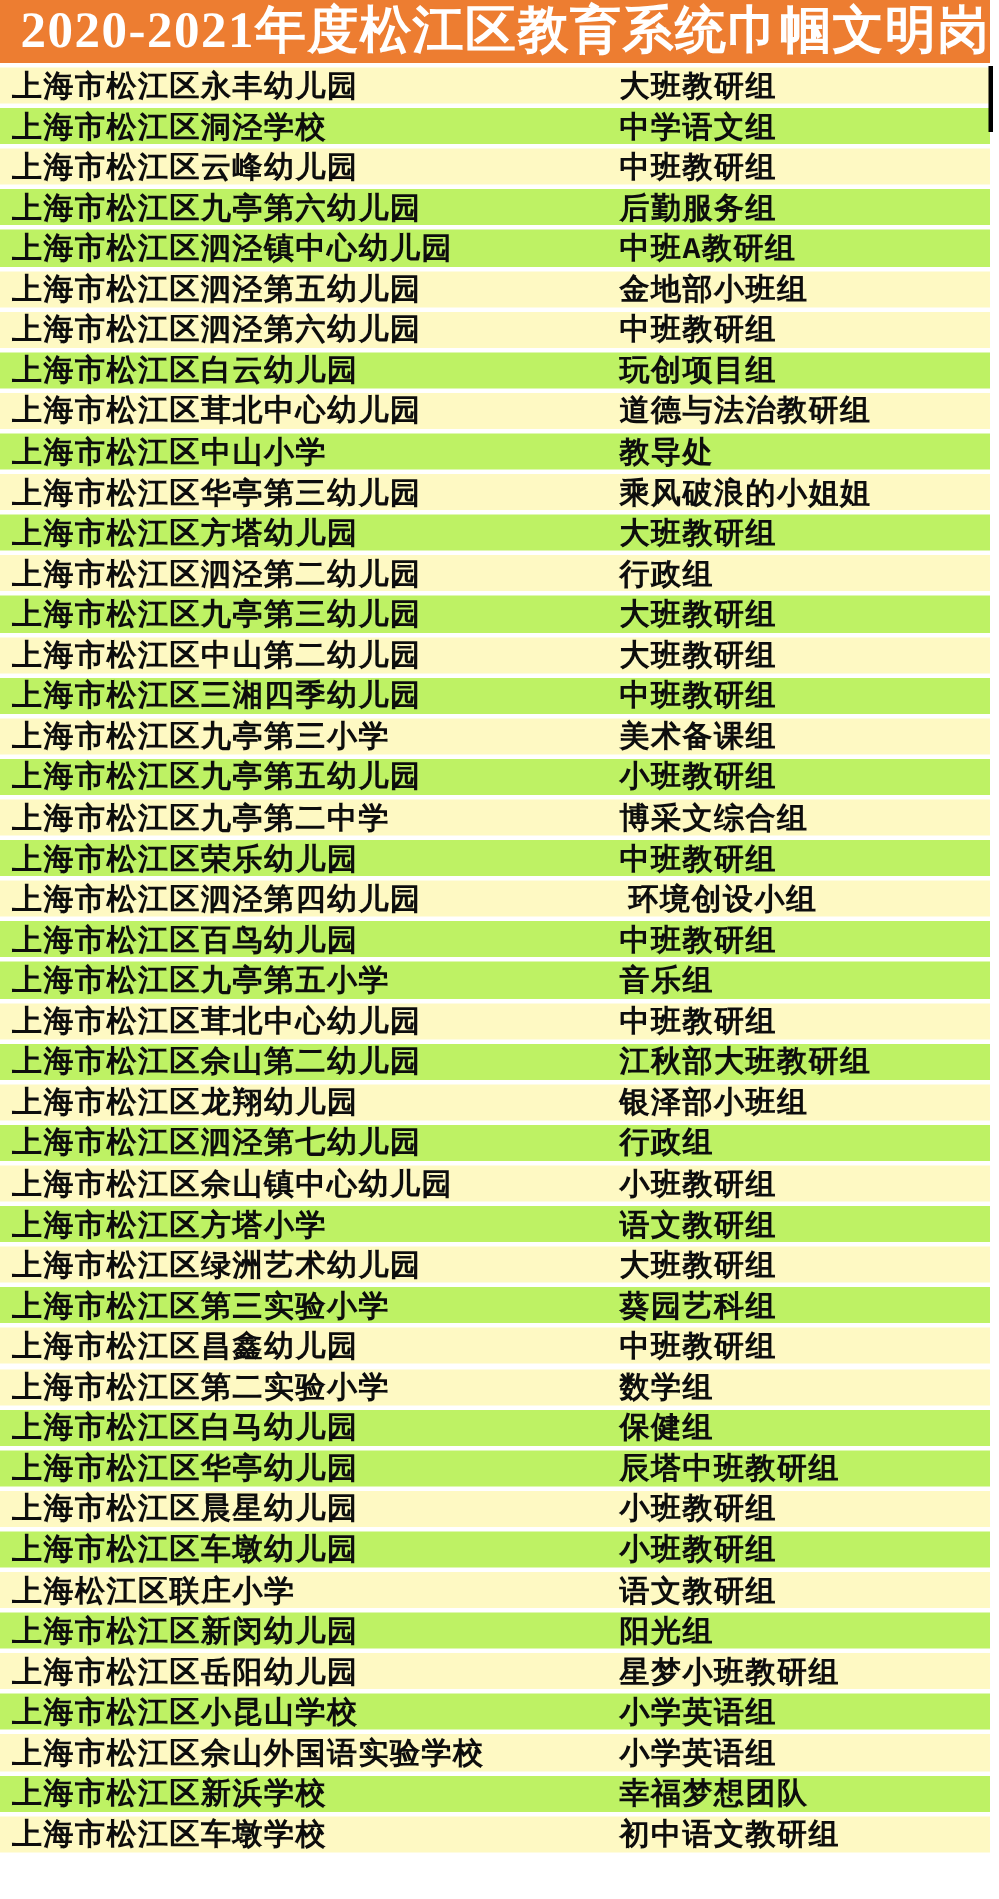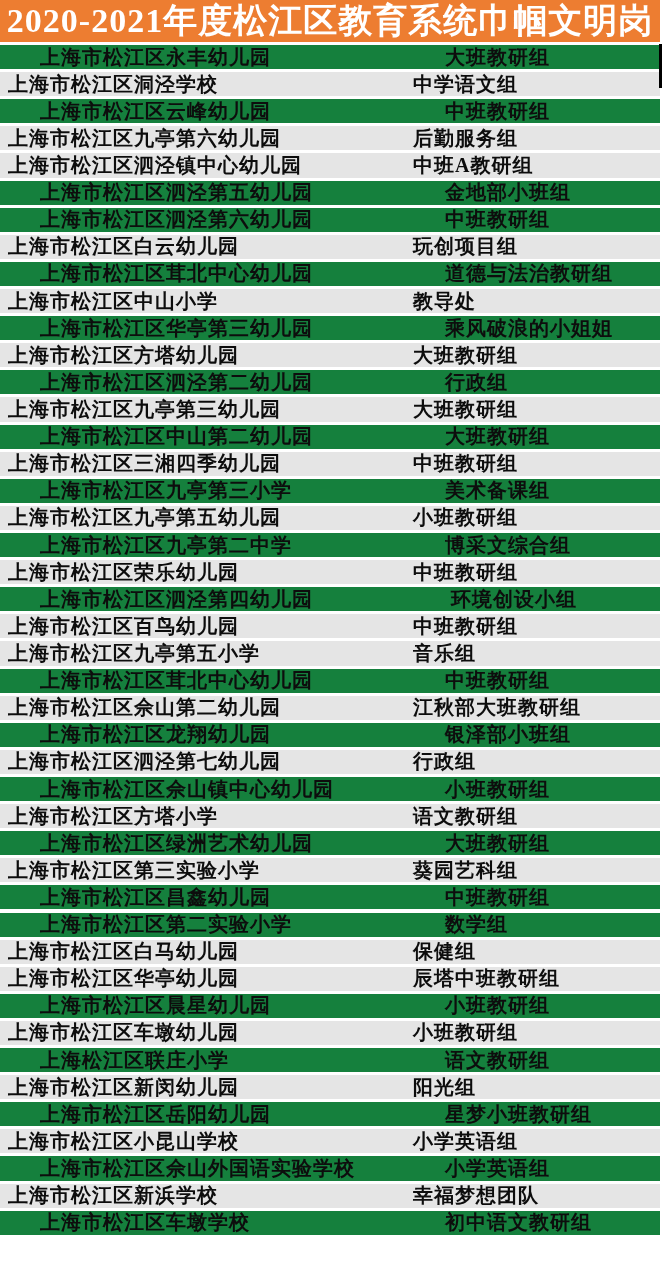--- a/index.html
+++ b/index.html
@@ -20,21 +20,21 @@
     left: 0;
     width: 660px;
     height: 1266px;
   }
   .title-band {
     height: 42px;
     margin-bottom: 3px;
     background: #ED7D31;
     display: flex;
     align-items: center;
-    justify-content: center;
+    justify-content: flex-end;
   }
   .title-band .title-text {
     color: #ffffff;
     font-size: 34px;
     font-weight: bold;
     letter-spacing: 1px;
     white-space: nowrap;
     line-height: 42px;
   }
   .rows {
@@ -44,22 +44,22 @@
     height: 24.1px;
     margin-bottom: 3.03px;
     display: flex;
     align-items: center;
     font-size: 20px;
     font-weight: bold;
     color: #0d0d0d;
     letter-spacing: 1px;
     white-space: pre;
   }
-  .row.dark  { background: #15803d; padding-left: 32px; }
-  .row.light { background: #e5e5e5; }
+  .row.dark  { background: #fef9c3; }
+  .row.light { background: #bef264; font-family: Liberation Mono, monospace; }
   .cell-school {
     width: 405px;
     padding-left: 8px;
     overflow: visible;
   }
   .cell-group {
     flex: 1;
   }
   .artifact-line {
     position: absolute;

